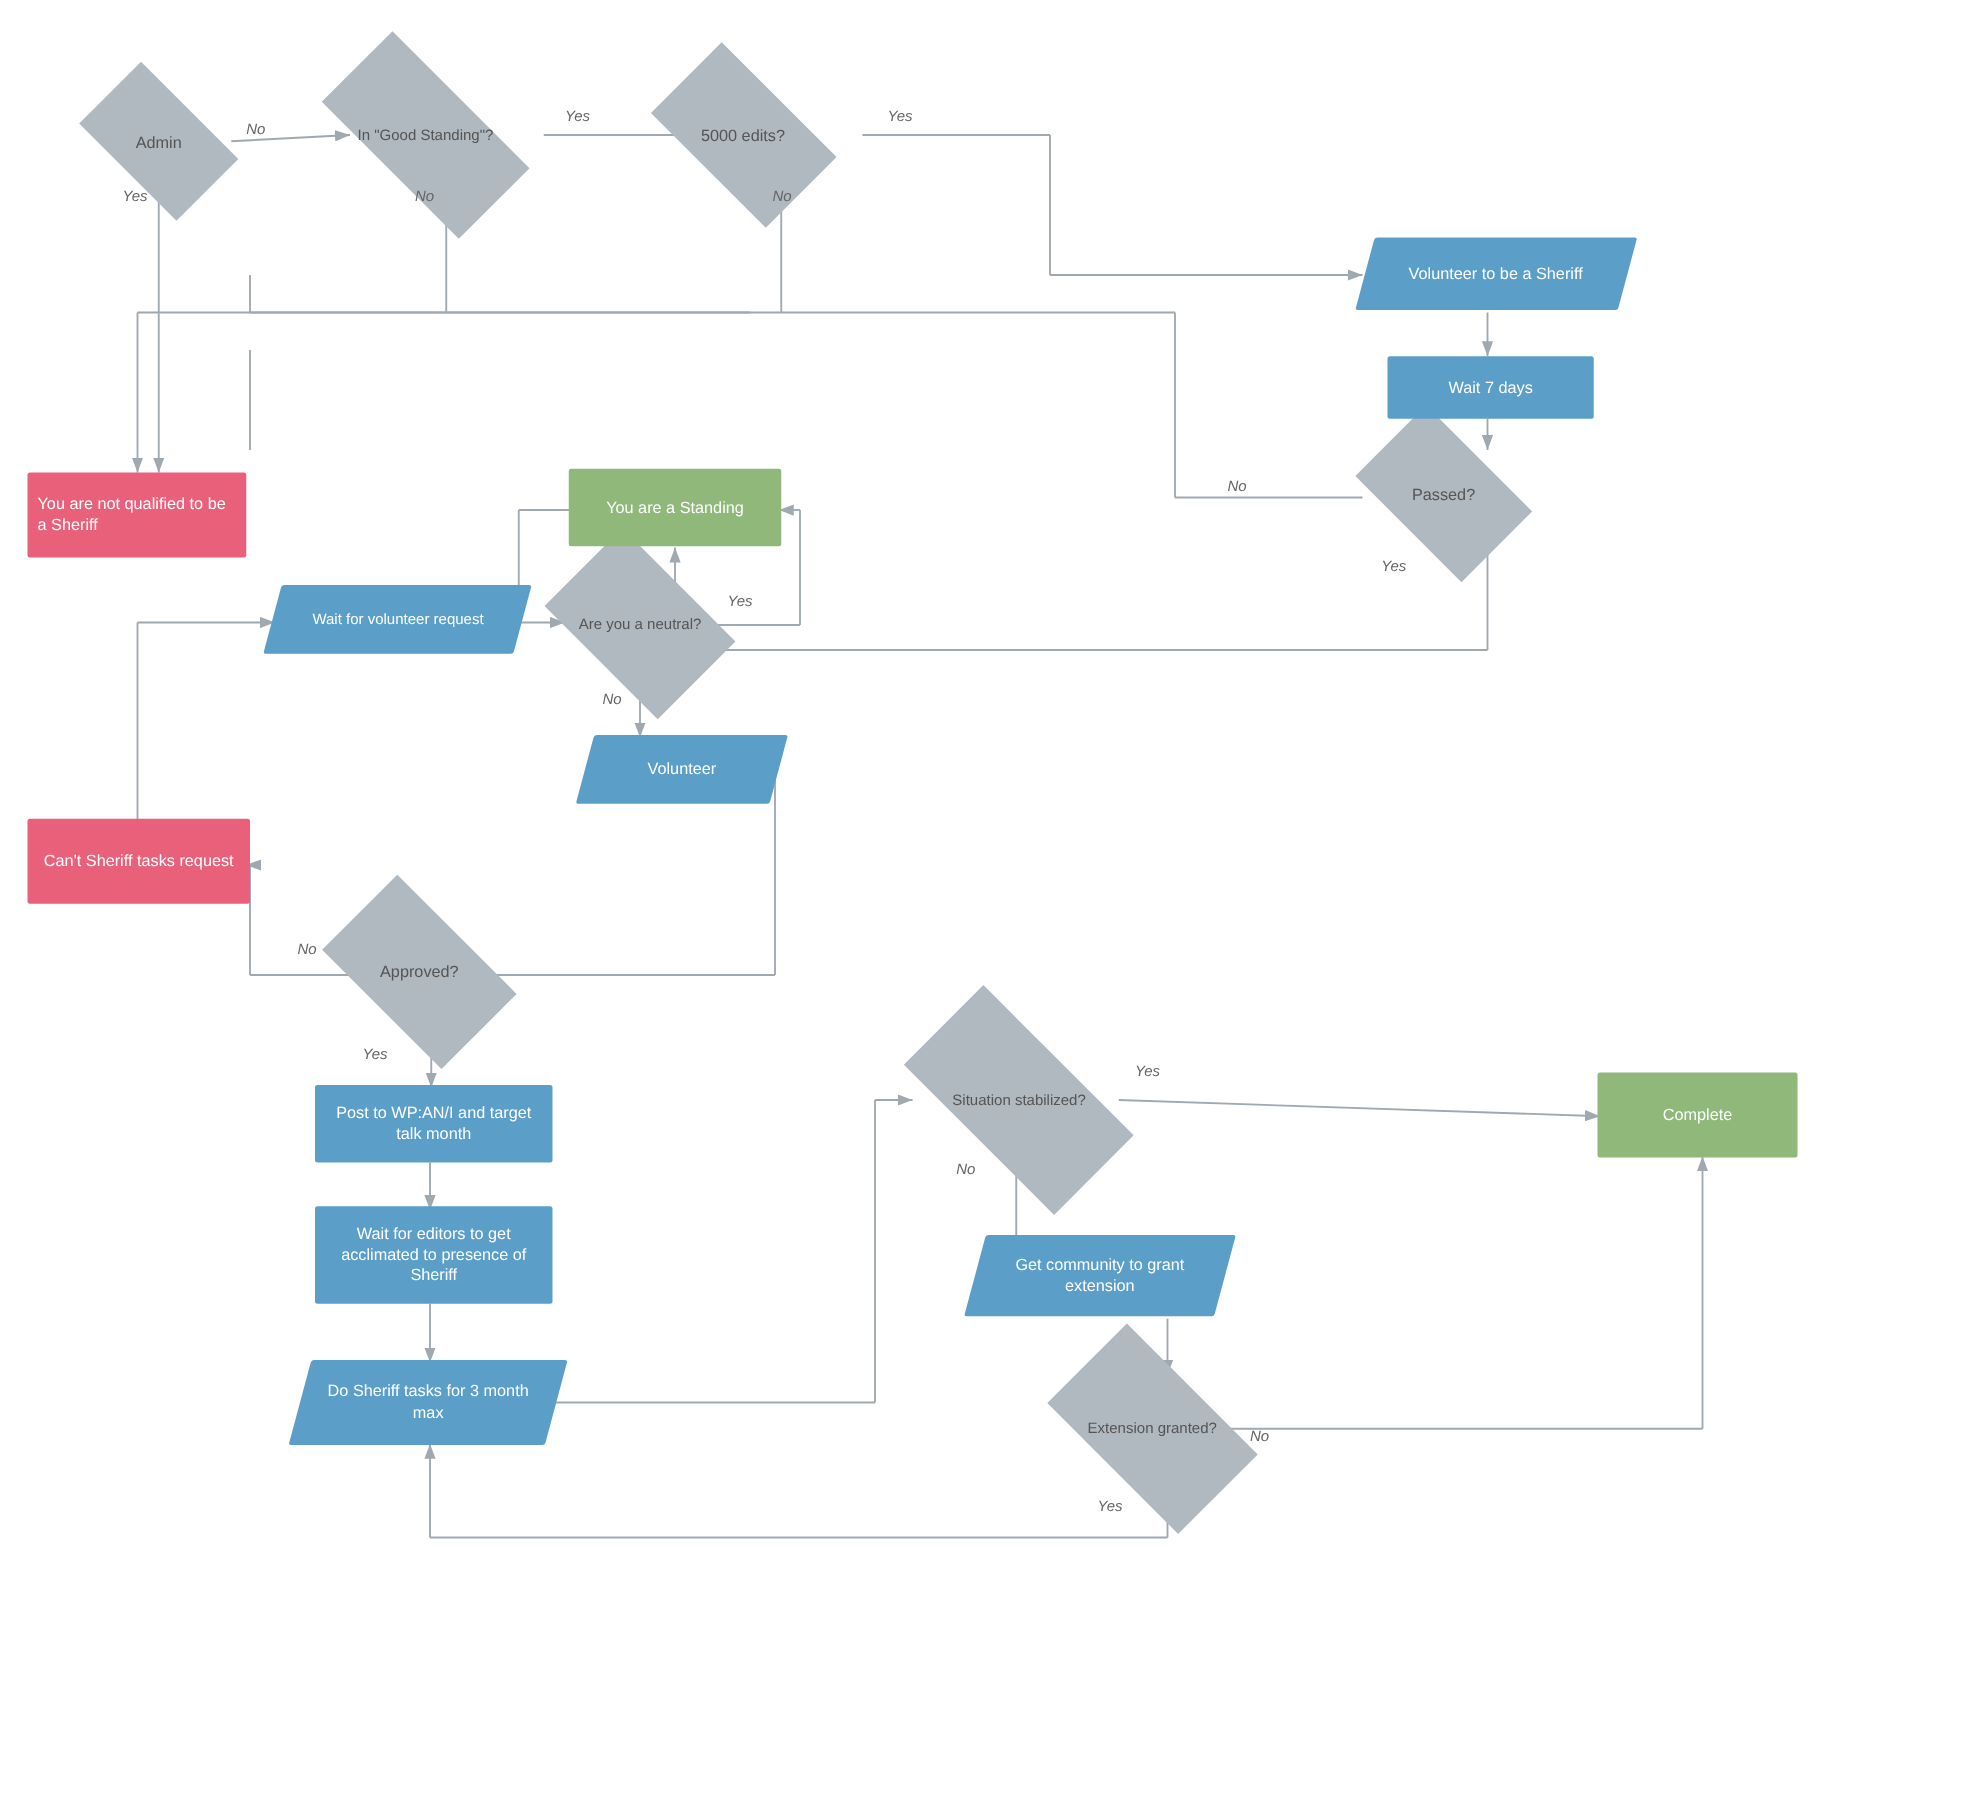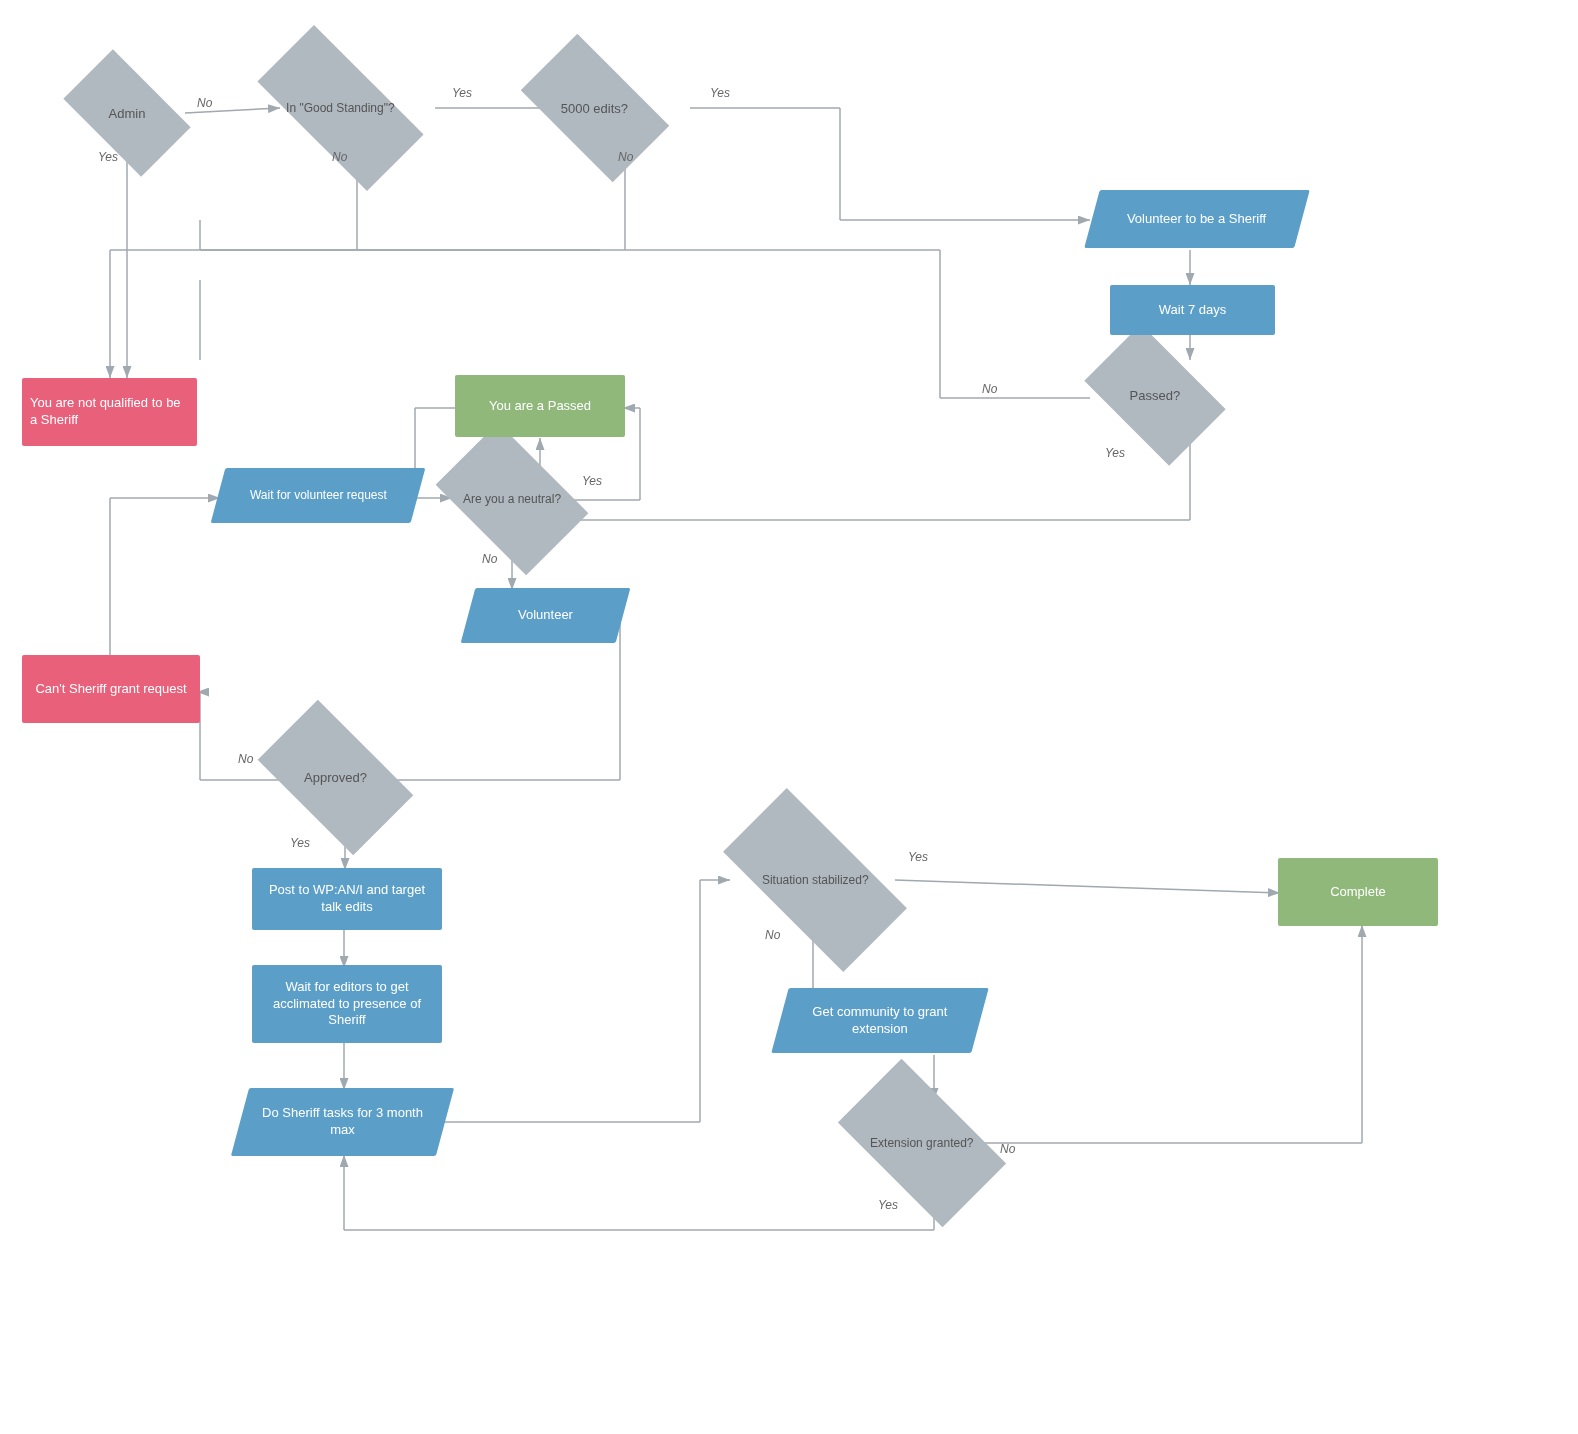--- a/index.html
+++ b/index.html
@@ -267,30 +267,30 @@
   <div class="rect-blue" style="left:1110px; top:285px; width:165px; height:50px;">
     <span class="rect-blue-label">Wait 7 days</span>
   </div>
 
   <div class="rect-pink" style="left:22px; top:378px; width:175px; height:68px;">
     <span class="rect-pink-label">You are not qualified
 to be a Sheriff</span>
   </div>
 
   <div class="rect-green" style="left:455px; top:375px; width:170px; height:62px;">
-    <span class="rect-green-label">You are a Passed</span>
+    <span class="rect-green-label">You are a Standing</span>
   </div>
 
   <div class="rect-pink" style="left:22px; top:655px; width:178px; height:68px;">
-    <span class="rect-pink-label">Can't Sheriff grant request</span>
+    <span class="rect-pink-label">Can't Sheriff tasks request</span>
   </div>
 
   <div class="rect-blue" style="left:252px; top:868px; width:190px; height:62px;">
     <span class="rect-blue-label">Post to WP:AN/I and
-target talk edits</span>
+target talk month</span>
   </div>
 
   <div class="rect-blue" style="left:252px; top:965px; width:190px; height:78px;align-items:center;">
     <span class="rect-blue-label">Wait for editors to get
 acclimated to presence
 of Sheriff</span>
   </div>
 
   <div class="rect-green" style="left:1278px; top:858px; width:160px; height:68px;justify-content:center;">
     <span class="rect-green-label">Complete</span>

